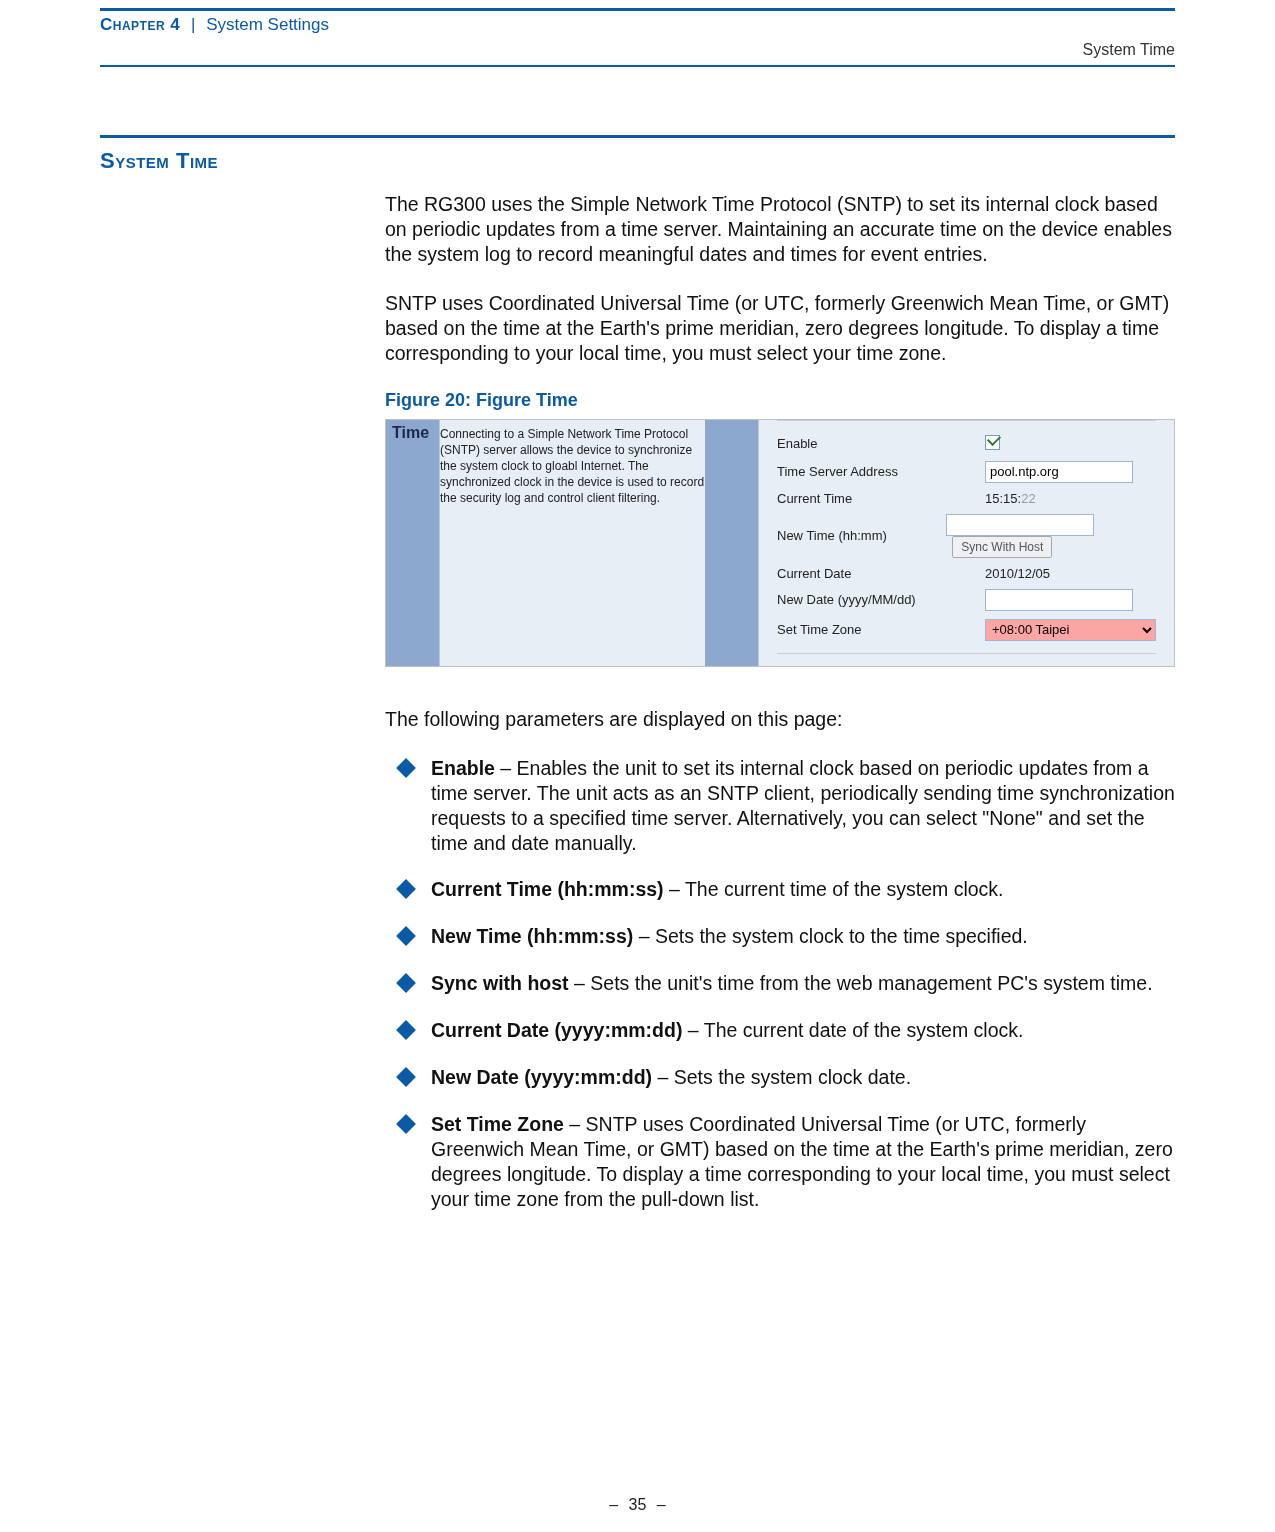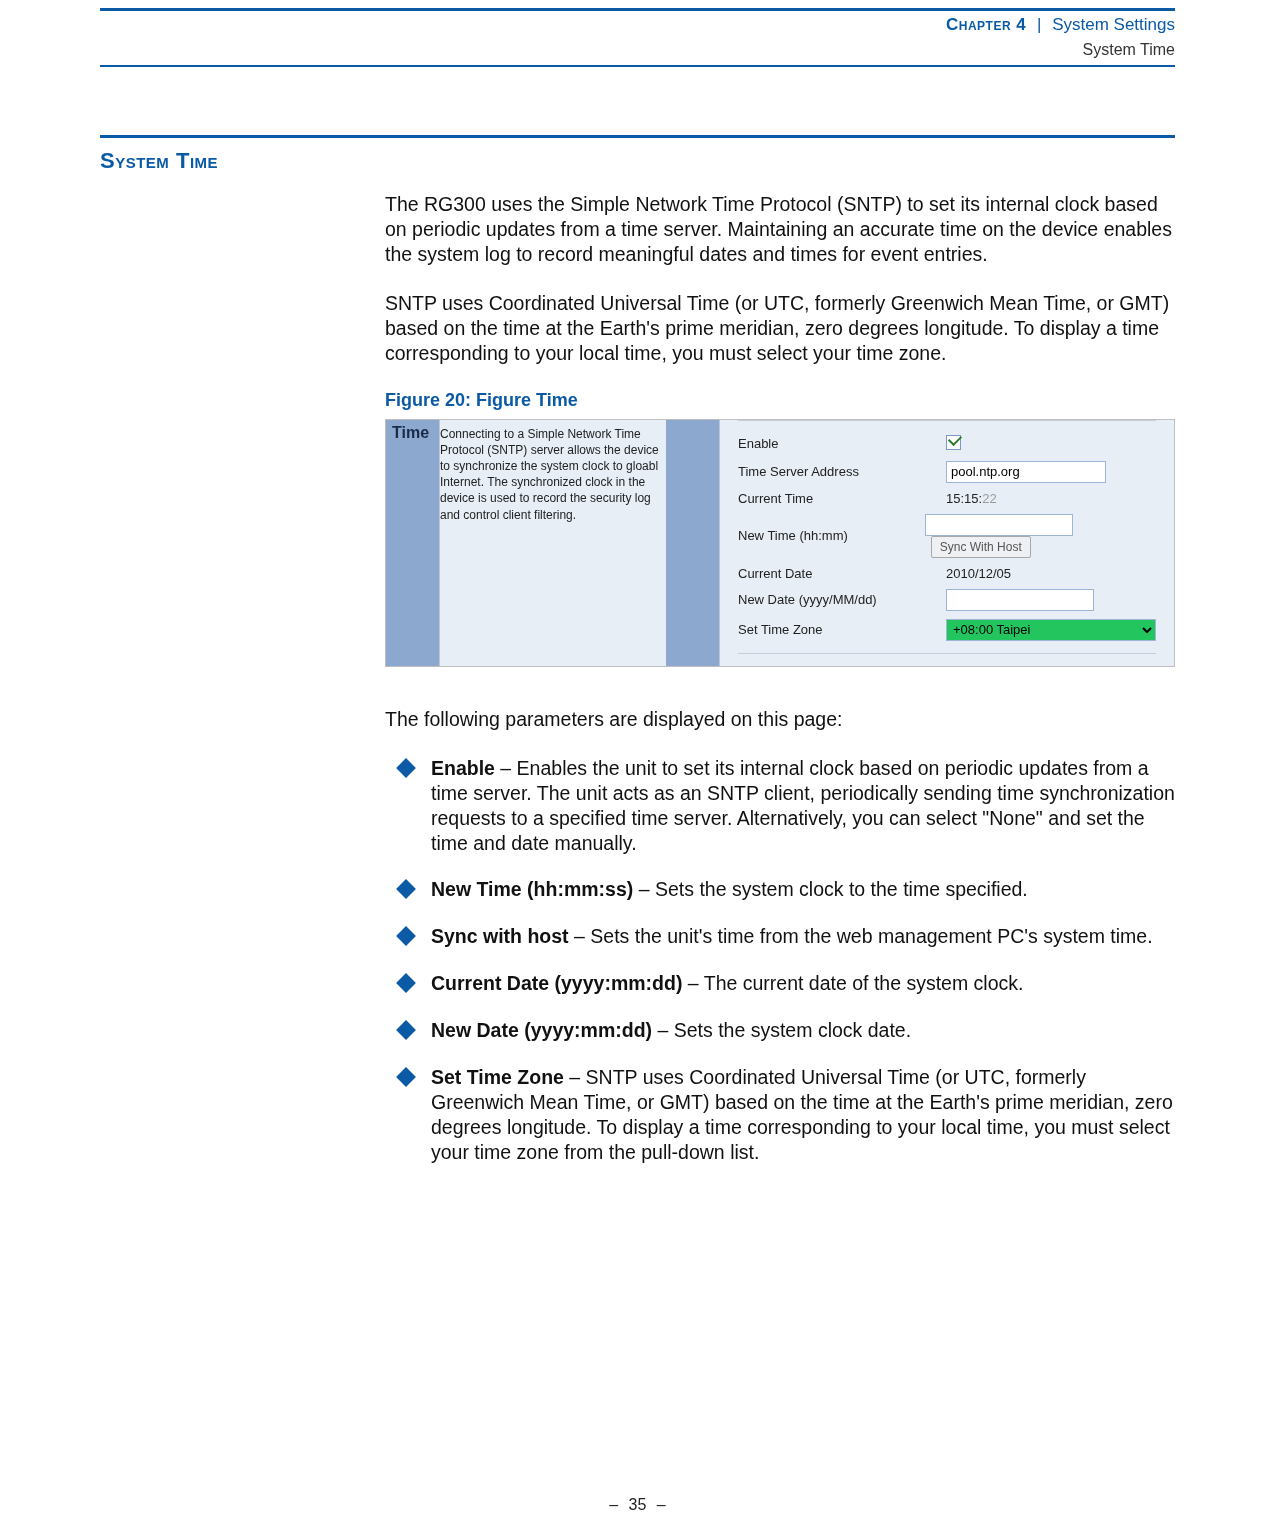--- a/index.html
+++ b/index.html
@@ -6,21 +6,21 @@
     body {
       font-family: Verdana, Geneva, sans-serif;
       background: #fff;
       width: 1275px;
       margin: 0 auto;
       position: relative;
       height: 1532px;
     }
     .top-rule { height: 3px; background: #0b5aa6; margin: 8px 100px 0 100px; }
     .header-bar {
-      text-align: right;
+      text-align: left;
       padding: 4px 100px 6px 100px;
       font-size: 17px;
       color: #0b5aa6;
     }
     .header-bar .chapnum { font-weight: bold; font-variant: small-caps; letter-spacing: 0.5px; }
     .header-bar .pipe { color: #0b5aa6; padding: 0 6px; }
     .header-sub { text-align: right; padding: 0 100px 6px 100px; color: #333; font-size: 16px; }
     .under-rule { height: 2px; background: #0b5aa6; margin: 0 100px; }
     .section-rule { height: 3px; background: #0b5aa6; margin: 68px 100px 0 100px; }
     .content { margin: 10px 100px 0 100px; position: relative; }
@@ -66,21 +66,21 @@
     .ss-val { font-size: 13px; color: #222; position: relative; }
     .ss-val .faded { color: #9a9a9a; }
     .ss-input {
       font-family: Arial, sans-serif;
       font-size: 13px;
       padding: 2px 4px;
       border: 1px solid #9fb5d6;
       background: #fff;
       height: 22px;
     }
-    .ss-input.addr { width: 160px; }
+    .ss-input.addr { width: 148px; }
     .ss-input.short { width: 148px; }
     .ss-btn {
       font-family: Arial, sans-serif;
       font-size: 12px;
       padding: 2px 8px;
       background: #eef0f3;
       border: 1px solid #a8a8a8;
       border-radius: 2px;
       color: #555;
       margin-left: 6px;
@@ -93,22 +93,22 @@
     .ss-check::after {
       content: ""; position: absolute; left: 2px; top: -1px;
       width: 10px; height: 6px; border-left: 2px solid #2a7a2a; border-bottom: 2px solid #2a7a2a;
       transform: rotate(-45deg);
     }
     .ss-select {
       font-family: Arial, sans-serif;
       font-size: 13px;
       height: 22px;
       border: 1px solid #9fb5d6;
-      background: #22c55e;
-      width: 210px;
+      background: #fca5a5;
+      width: 171px;
       padding: 1px 2px;
     }
     .ss-hr2 { border: none; border-top: 1px solid #c6cedd; margin: 8px 18px 0 18px; }
 
     ul.params { list-style: none; padding-left: 18px; margin-top: 4px; }
     ul.params > li { position: relative; padding-left: 28px; margin: 22px 0; font-size: 19.5px; line-height: 1.28; color: #111; }
     ul.params > li .diamond {
       position: absolute; left: -4px; top: 5px; width: 14px; height: 14px; background: #0b5aa6; transform: rotate(45deg);
     }
     ul.params > li .term { font-weight: bold; }
@@ -192,20 +192,21 @@
           </div>
           <hr class="ss-hr2">
         </div>
       </div>
     </div>
 
     <p class="para" style="margin-top:40px;">The following parameters are displayed on this page:</p>
 
     <ul class="params">
       <li><span class="diamond"></span><span class="term">Enable</span><span> – Enables the unit to set its internal clock based on periodic updates from a time server. The unit acts as an SNTP client, periodically sending time synchronization requests to a specified time server. Alternatively, you can select "None" and set the time and date manually.</span></li>
+      <li><span class="diamond"></span><span class="term">Current Time (hh:mm:ss)</span><span> – The current time of the system clock.</span></li>
       <li><span class="diamond"></span><span class="term">New Time (hh:mm:ss)</span><span> – Sets the system clock to the time specified.</span></li>
       <li><span class="diamond"></span><span class="term">Sync with host</span><span> – Sets the unit's time from the web management PC's system time.</span></li>
       <li><span class="diamond"></span><span class="term">Current Date (yyyy:mm:dd)</span><span> – The current date of the system clock.</span></li>
       <li><span class="diamond"></span><span class="term">New Date (yyyy:mm:dd)</span><span> – Sets the system clock date.</span></li>
       <li><span class="diamond"></span><span class="term">Set Time Zone</span><span> – SNTP uses Coordinated Universal Time (or UTC, formerly Greenwich Mean Time, or GMT) based on the time at the Earth's prime meridian, zero degrees longitude. To display a time corresponding to your local time, you must select your time zone from the pull-down list.</span></li>
     </ul>
   </div>
 </div>
 
 <div class="page-footer">

